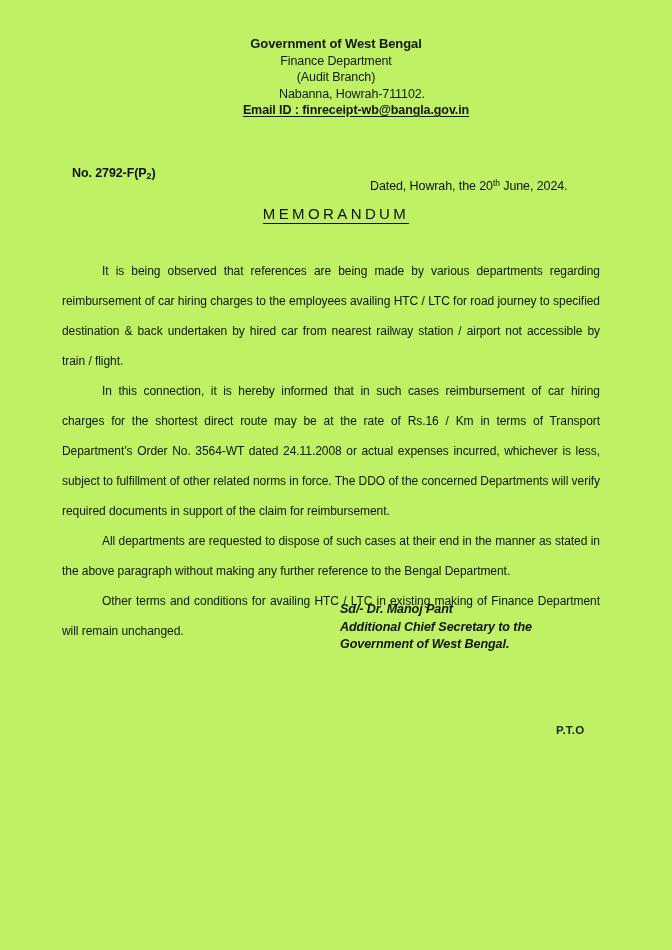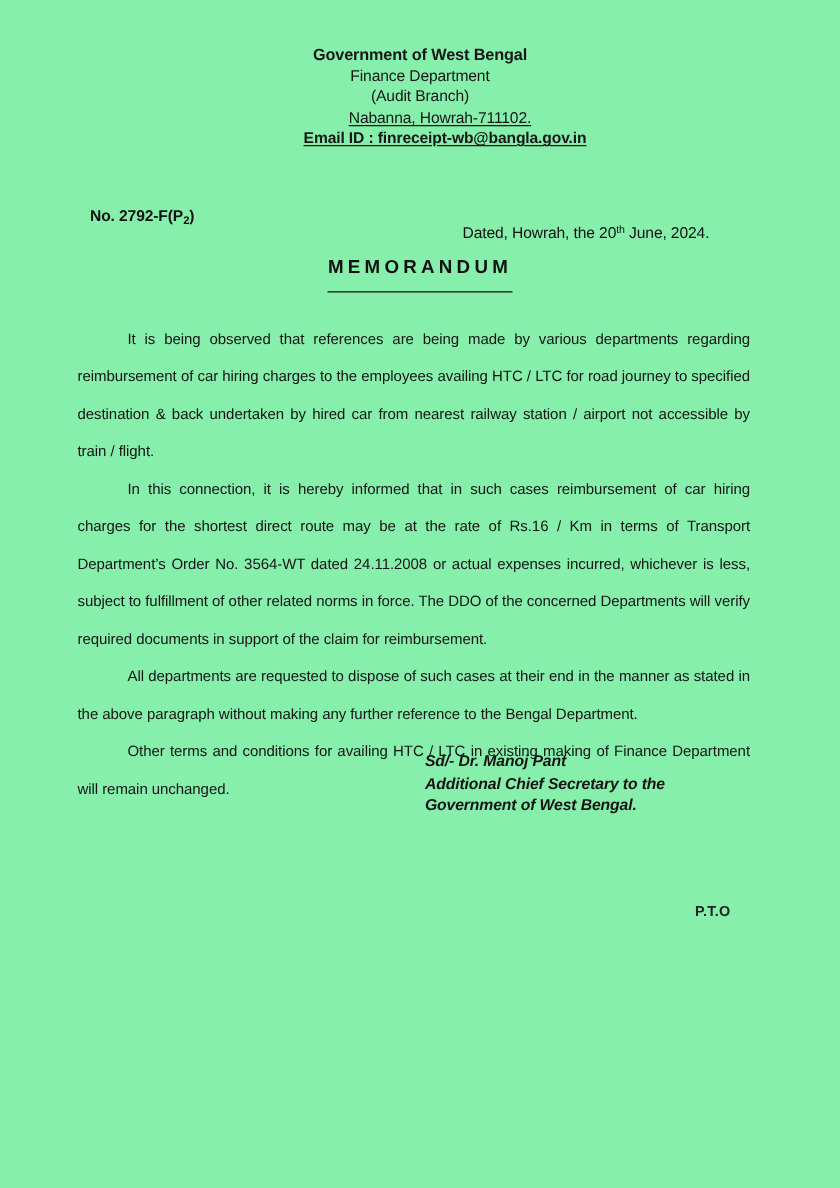--- a/index.html
+++ b/index.html
@@ -13,21 +13,21 @@
     font-family: "Liberation Sans", sans-serif;
     color: #111111;
     position: relative;
     overflow: hidden;
   }
 
   .page {
     position: relative;
     width: 672px;
     height: 950px;
-    background: #86efac;
+    background: #bef264;
   }
 
   
   .letterhead {
     position: absolute;
     top: 36px;
     left: 0;
     width: 672px;
     text-align: center;
   }
@@ -35,21 +35,20 @@
     font-size: 12.5px;
     line-height: 16.5px;
     letter-spacing: -0.1px;
     color: #161616;
   }
   .lh-line.bold {
     font-weight: bold;
     font-size: 13px;
   }
   .lh-line.underline {
-    text-decoration: underline;
     text-underline-offset: 1.5px;
     padding-left: 32px;
   }
   .lh-line.email {
     font-weight: bold;
     font-size: 12.5px;
     text-decoration: underline;
     text-underline-offset: 1.5px;
     padding-left: 40px;
   }
@@ -92,24 +91,24 @@
   
   .memo-title {
     position: absolute;
     top: 205px;
     left: 0;
     width: 672px;
     text-align: center;
   }
   .memo-title span {
     font-size: 15px;
-    font-weight: bold;
+    font-weight: normal;
     letter-spacing: 3.4px;
     border-bottom: 1.6px solid #111;
-    padding-bottom: 11px;
+    padding-bottom: 1px;
   }
 
   
   .body-text {
     position: absolute;
     top: 256px;
     left: 62px;
     width: 538px;
   }
   .para {

